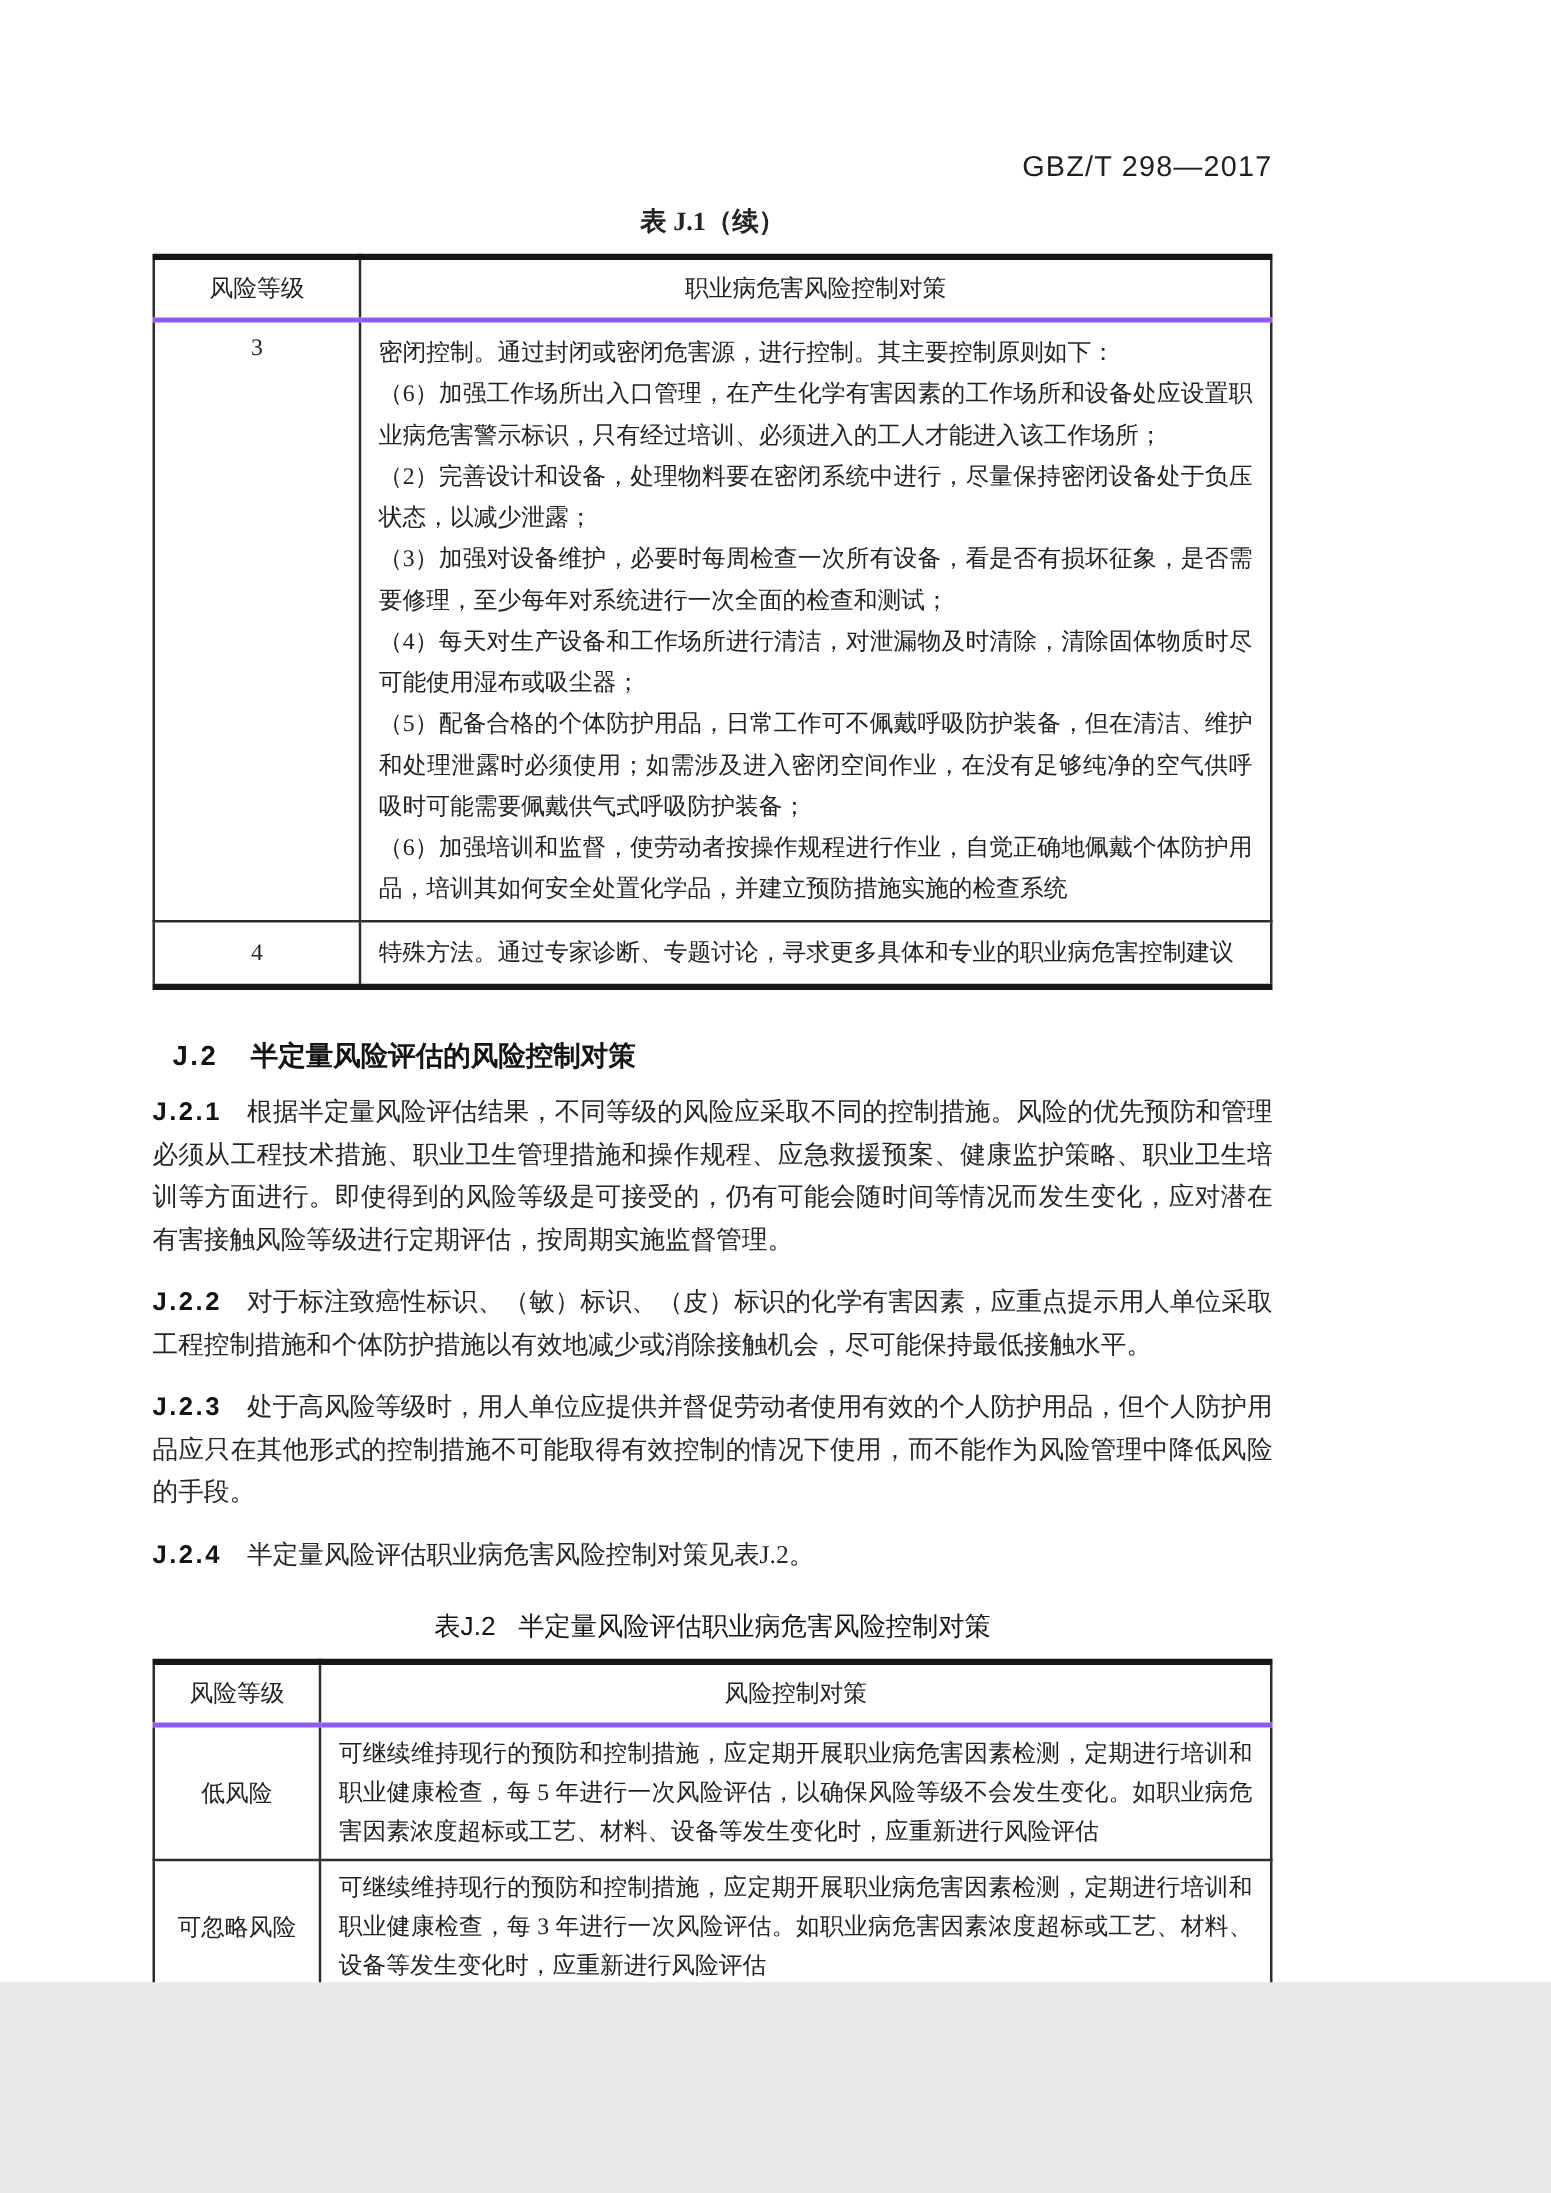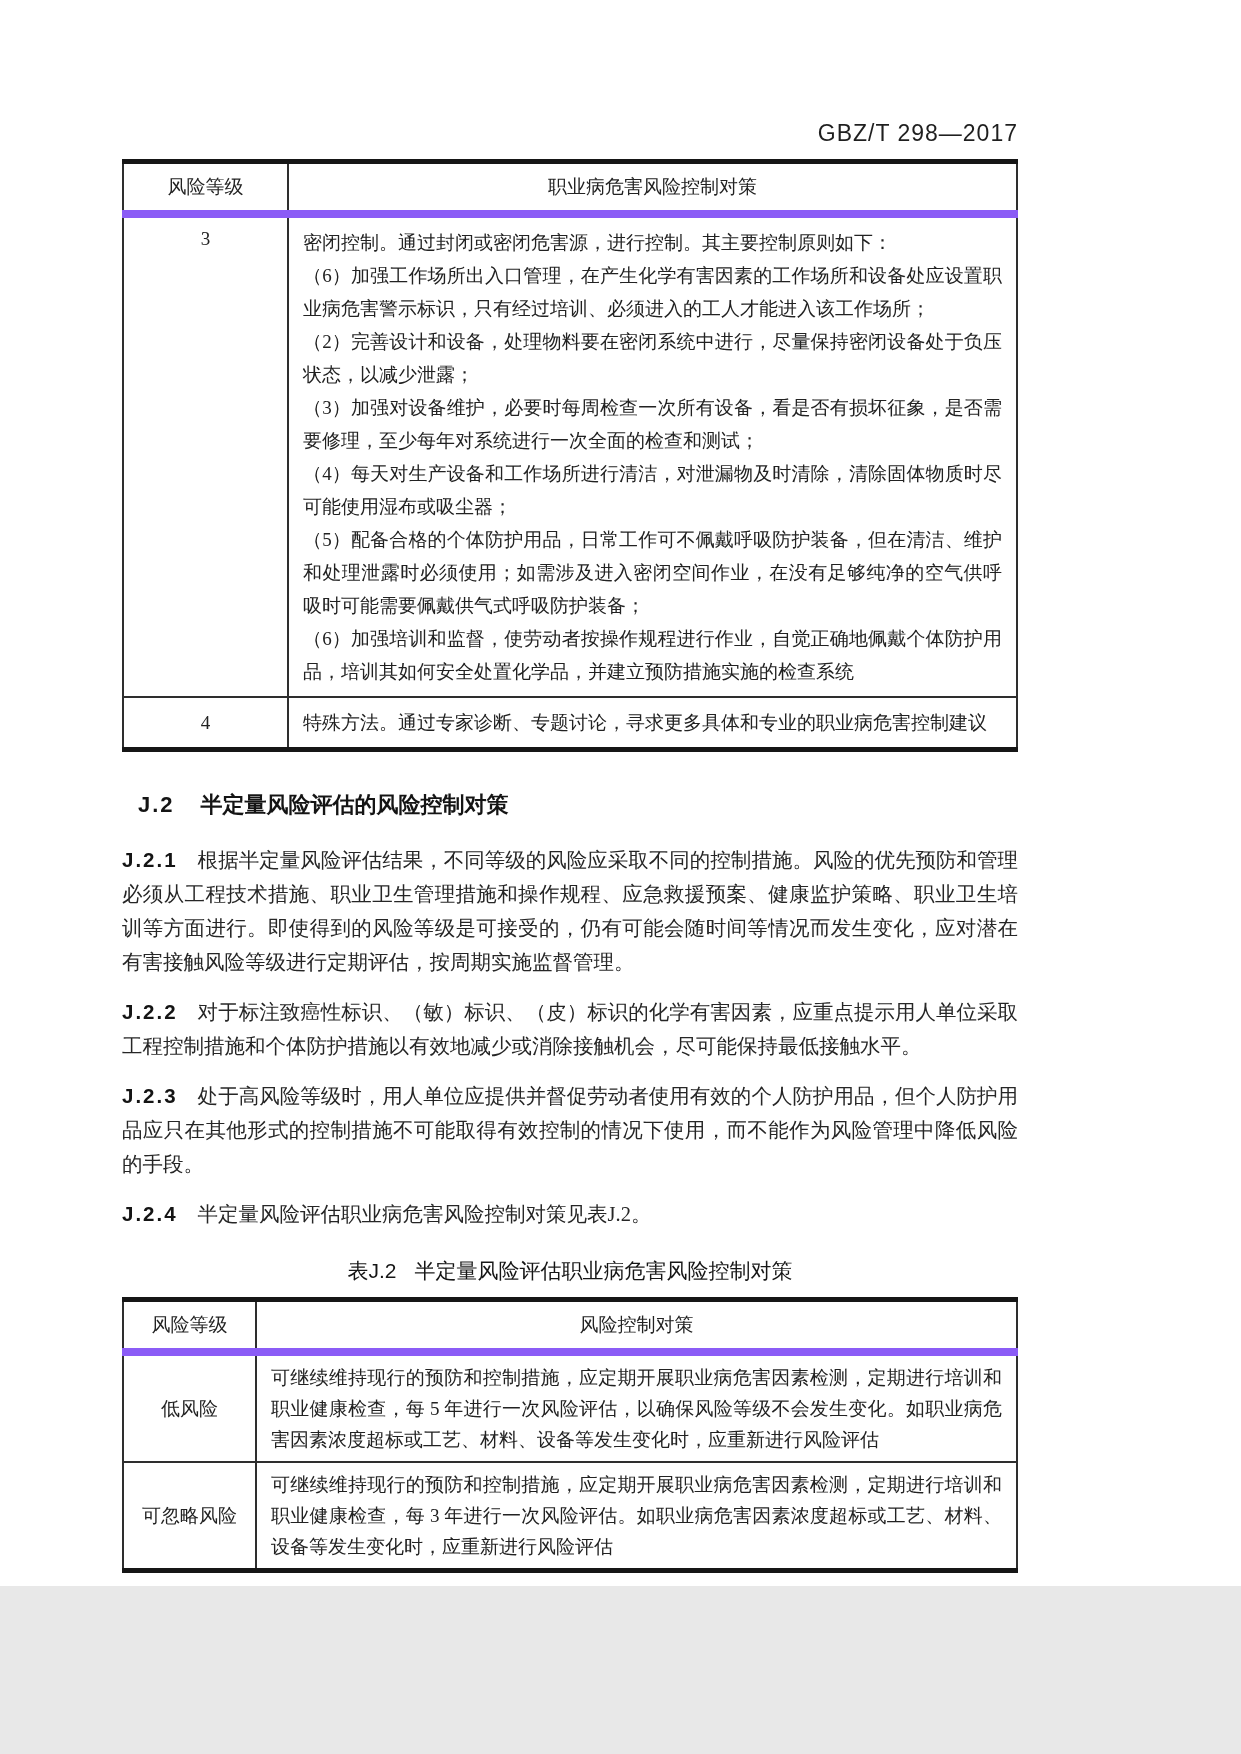--- a/index.html
+++ b/index.html
@@ -48,21 +48,21 @@
     width:100%;
     border-top:5px solid #161616;
     border-bottom:5px solid #161616;
     border-left:2px solid #2e2e2e;
     border-right:2px solid #2e2e2e;
   }
   table.gb-table th{
     font-weight:normal;
     font-size:19px;
     padding:10px 8px;
-    border-bottom:8px solid #8b5cf6;
+    border-bottom:4px solid #8b5cf6;
     border-left:2px solid #2e2e2e;
     color:#222;
   }
   table.gb-table td{
     border:2px solid #2e2e2e;
     font-size:19px;
     color:#222;
   }
   .col-level-j1{width:165px;}
   .col-level-j2{width:133px;}
@@ -92,21 +92,21 @@
     color:#141414;
   }
   .section-heading .sec-label{margin-right:26px;letter-spacing:2px;}
   .para{
     margin:16px 0 0 0;
     font-size:20.5px;
     line-height:34px;
     text-align:justify;
     color:#262626;
   }
-  .para-first{margin-top:23px;}
+  .para-first{margin-top:13px;}
   .para .para-label{
     font-family:"Liberation Sans","DejaVu Sans",sans-serif;
     font-weight:bold;
     letter-spacing:2px;
     margin-right:20px;
     color:#141414;
   }
   .page-number{
     margin-top:30px;
     text-align:right;
@@ -117,20 +117,21 @@
   }
 </style>
 </head>
 <body>
 
 <div class="page">
   <div class="content">
 
     <div class="doc-header">GBZ/T 298—2017</div>
 
+    <div class="caption-j1">表 J.1（续）</div>
 
     <table class="gb-table">
       <colgroup>
         <col class="col-level-j1">
         <col>
       </colgroup>
       <thead>
         <tr>
           <th>风险等级</th>
           <th>职业病危害风险控制对策</th>

